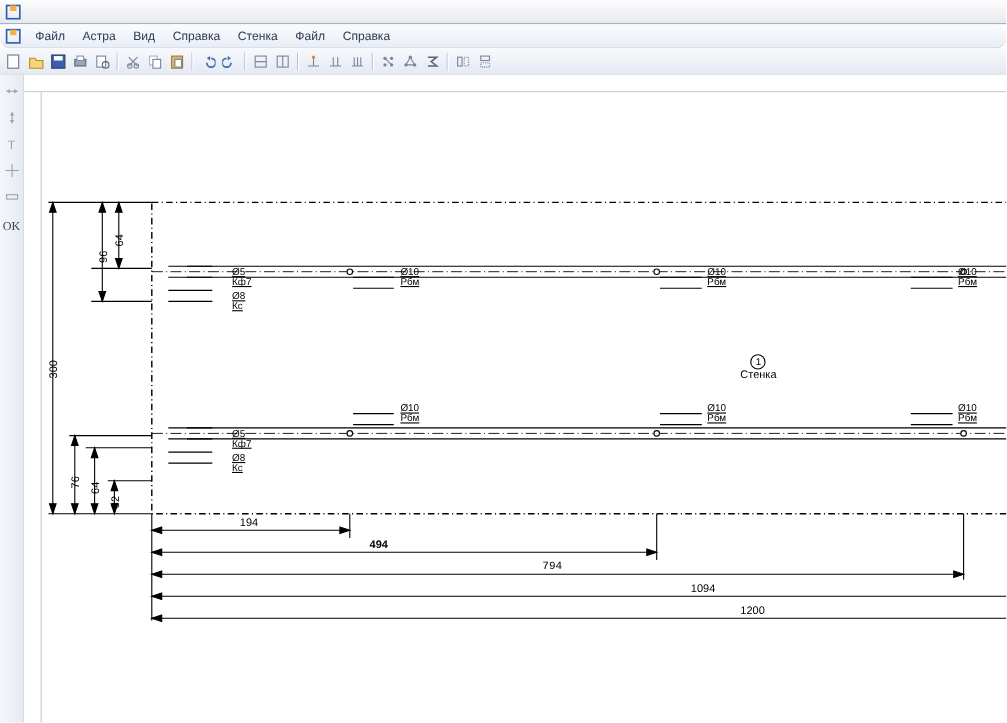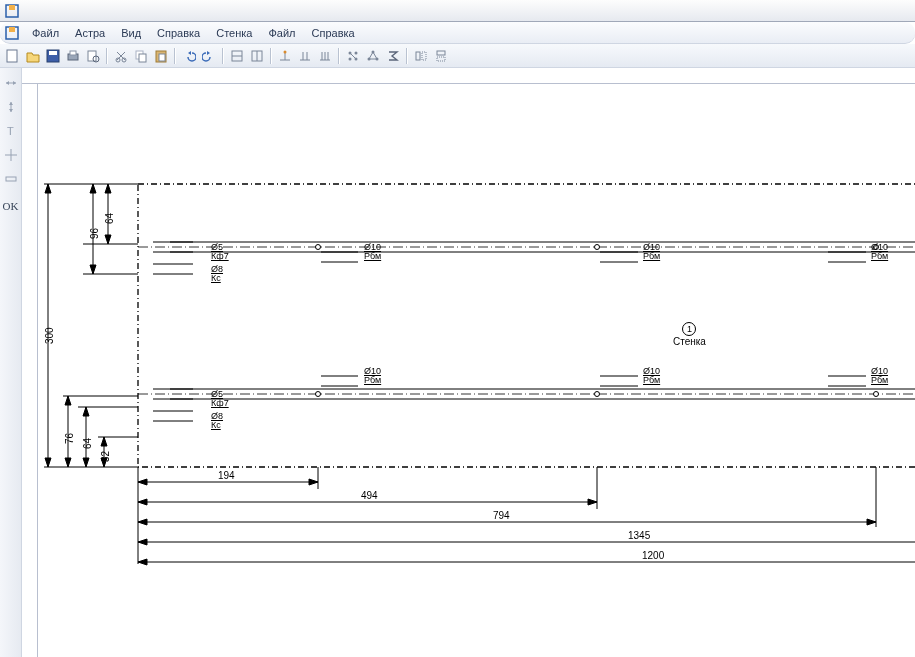--- a/index.html
+++ b/index.html
@@ -404,24 +404,24 @@
   </svg>
 
   <span class="dim-v" style="left:6px; top:260px;">300</span>
   <span class="dim-v" style="left:51px; top:155px;">96</span>
   <span class="dim-v" style="left:66px; top:140px;">64</span>
   <span class="dim-v" style="left:26px; top:360px;">76</span>
   <span class="dim-v" style="left:44px; top:365px;">64</span>
   <span class="dim-v" style="left:62px; top:378px;">32</span>
 
   <span class="dim-h" style="left:180px; top:386px;">194</span>
-  <span class="dim-h" style="left:323px; top:406px;">494</span>
-  <span class="dim-h" style="left:455px; top:426px;">794</span>
-  <span class="dim-h" style="left:590px; top:446px;">1345</span>
-  <span class="dim-h" style="left:604px; top:466px;">1200</span>
+  <span class="dim-h" style="left:298px; top:406px;font-weight:bold;">494</span>
+  <span class="dim-h" style="left:455px; top:426px;font-family:Liberation Mono, monospace;">794</span>
+  <span class="dim-h" style="left:590px; top:446px;">1094</span>
+  <span class="dim-h" style="left:635px; top:466px;">1200</span>
 
   <div class="anno" style="left:133px; top:159px;">
     <span class="u">Ø5</span>
     <span class="u">Кф7</span>
   </div>
   <div class="anno" style="left:133px; top:181px;">
     <span class="u">Ø8</span>
     <span class="u">Кс</span>
   </div>
 

